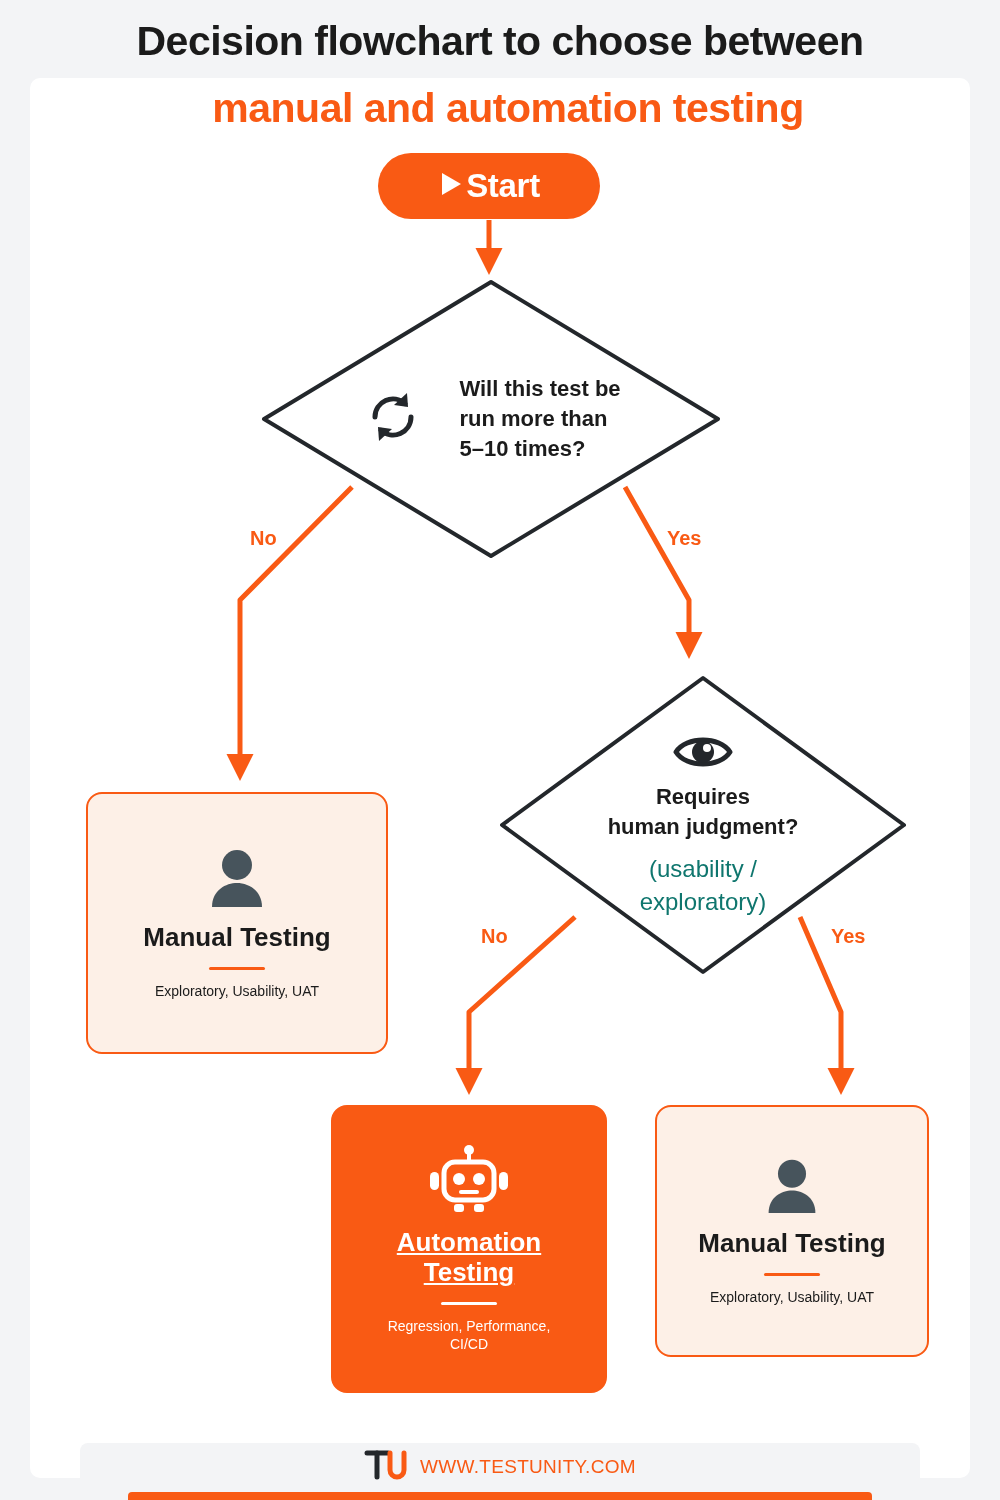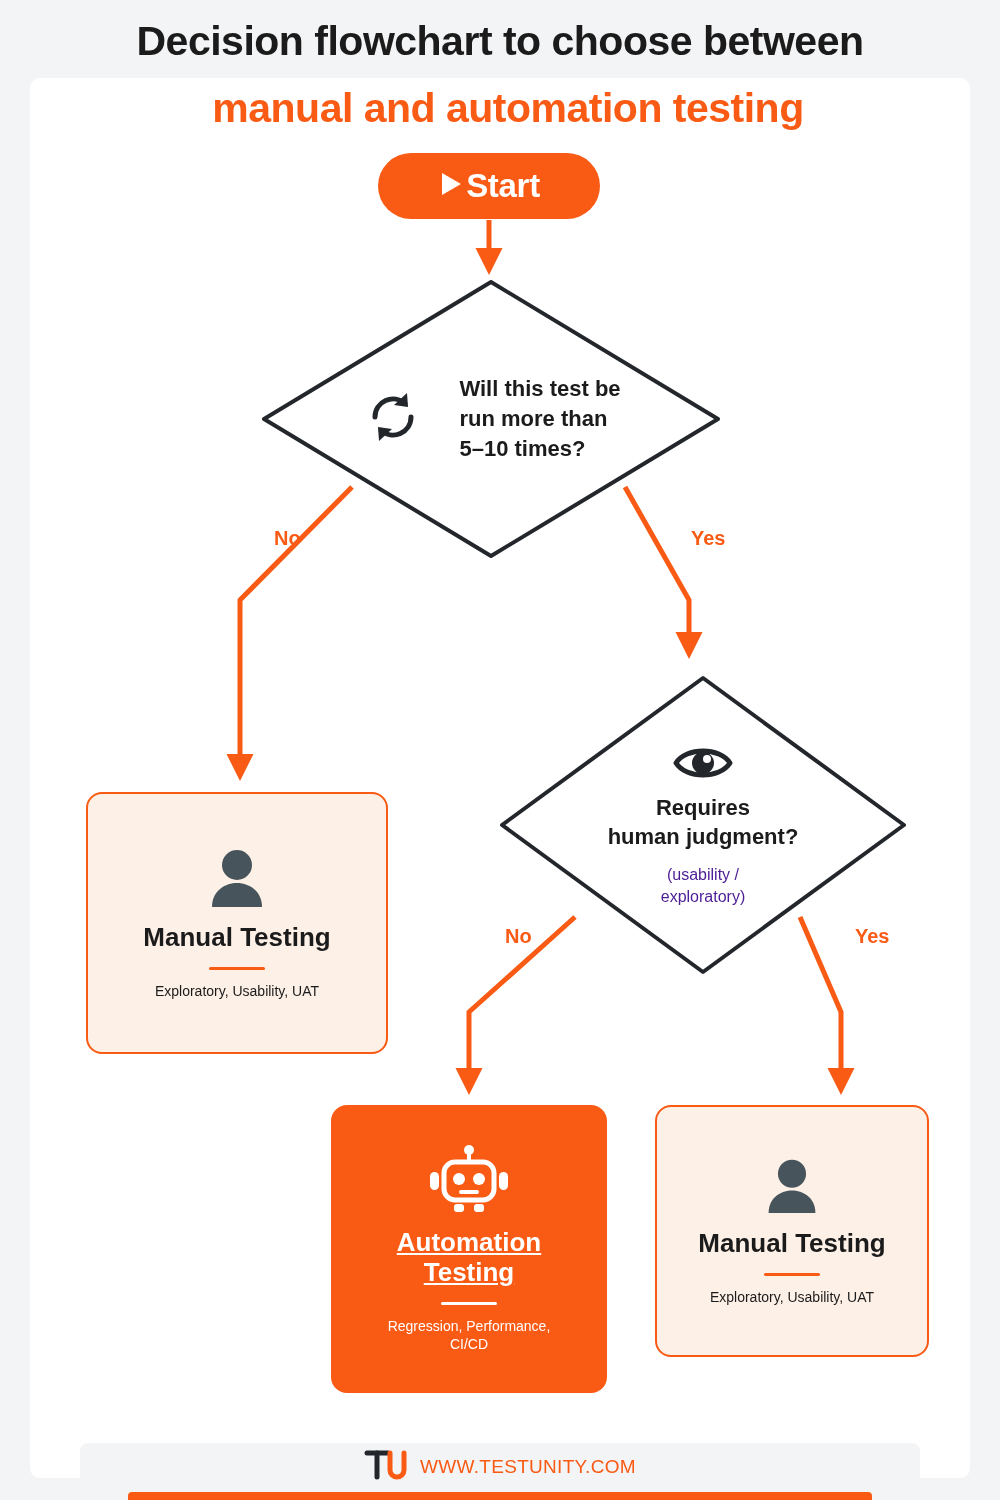--- a/index.html
+++ b/index.html
@@ -125,38 +125,37 @@
     width: 414px;
     height: 306px;
   }
   #diamond-judgment .dtitle {
     font-size: 22px;
     font-weight: bold;
     color: #1b1b1b;
     line-height: 1.35;
   }
   #diamond-judgment .dsub {
-    font-size: 16px;
-    color: #4c1d95;
+    font-size: 24px;
+    color: #0f766e;
     line-height: 1.35;
     margin-top: 12px;
   }
   #diamond-judgment .eye-wrap {
     display: flex;
     justify-content: center;
     margin-bottom: 6px;
   }
 
   
   .edge-label {
     position: absolute;
     font-size: 20px;
     font-weight: bold;
     color: #f95a14;
-    margin-left: 24px;
   }
   #label-no-1 { left: 250px; top: 527px; }
   #label-yes-1 { left: 667px; top: 527px; }
   #label-no-2 { left: 481px; top: 925px; }
   #label-yes-2 { left: 831px; top: 925px; }
 
   
   .outcome {
     position: absolute;
     border-radius: 16px;

